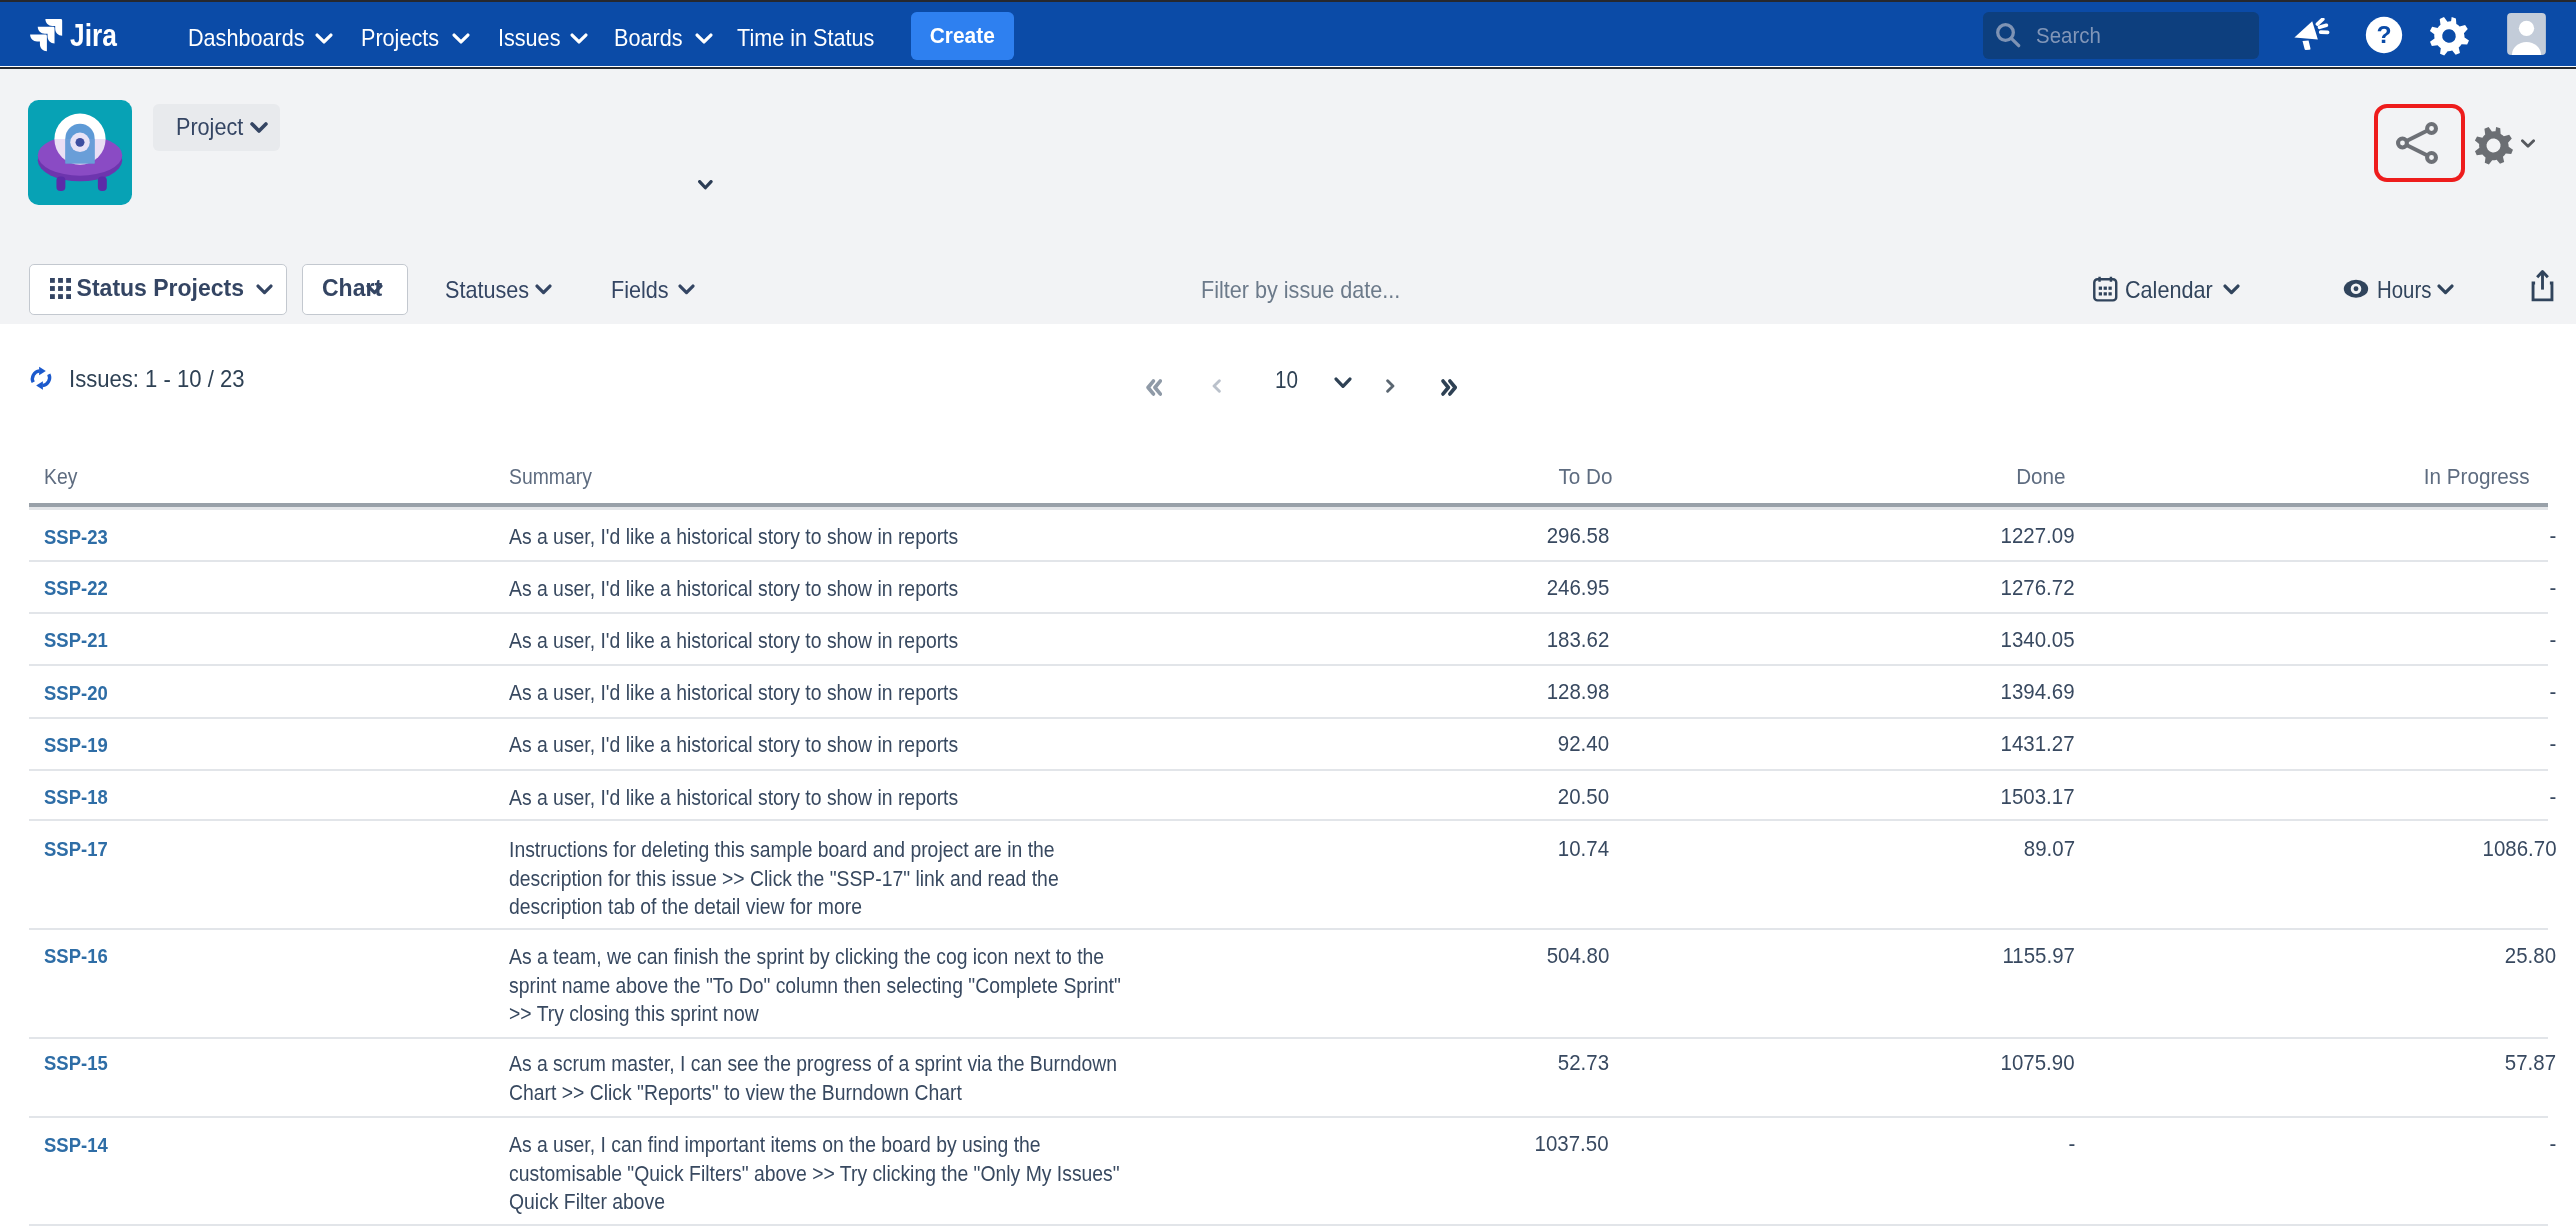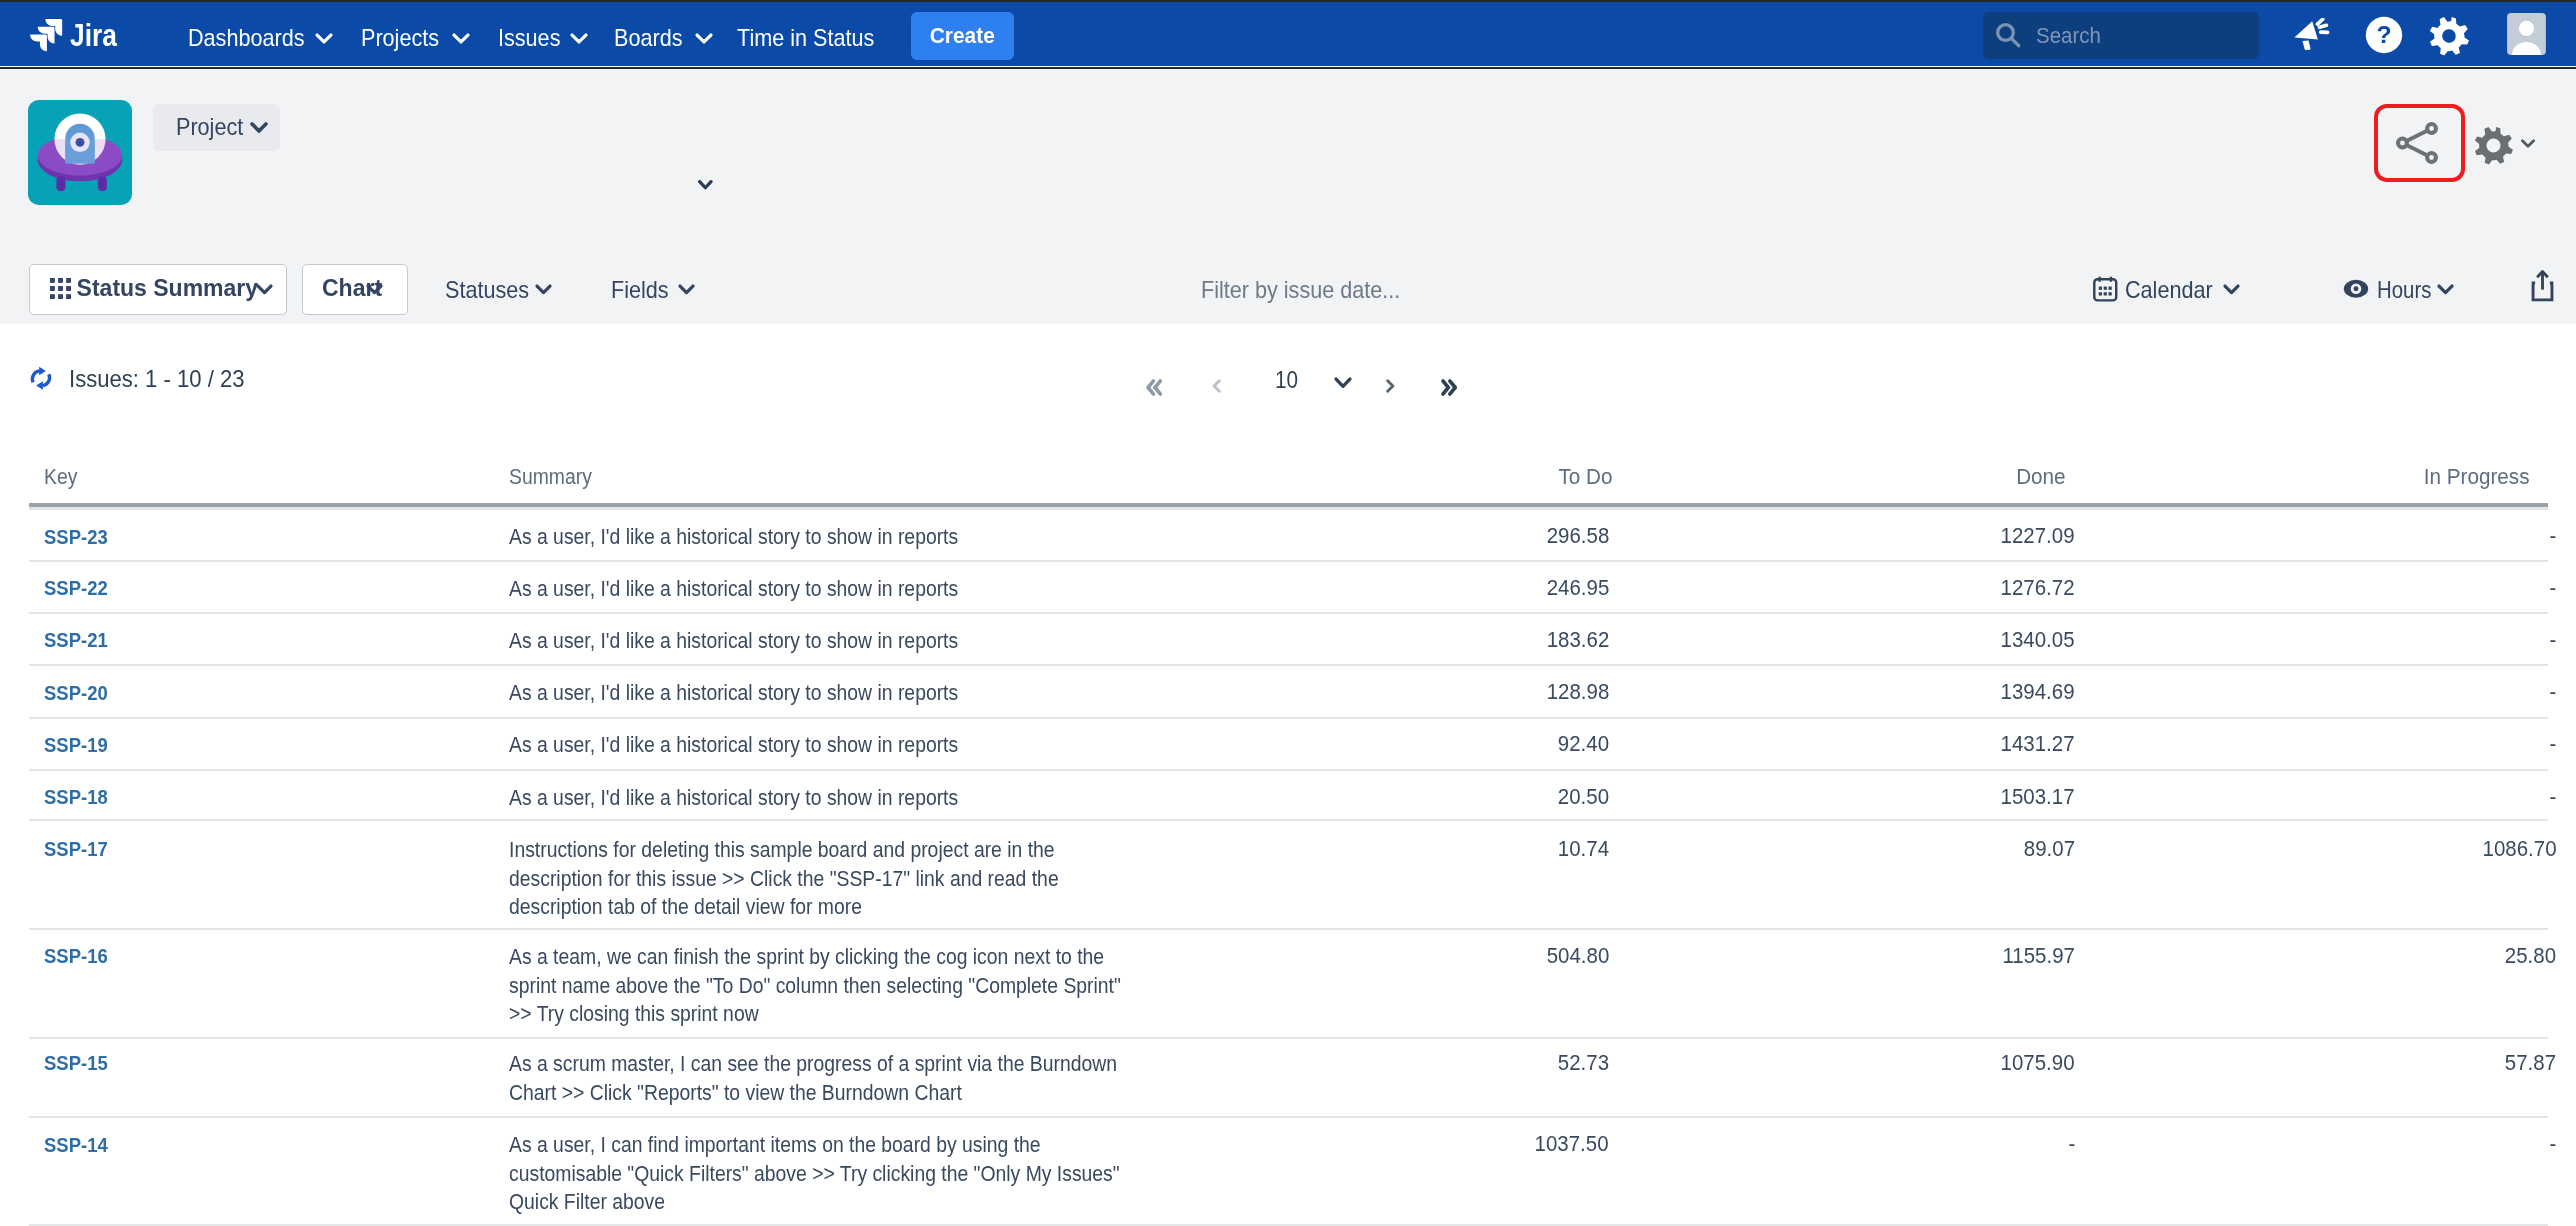--- a/index.html
+++ b/index.html
@@ -137,21 +137,21 @@
     </g>
   </svg>
 
   <svg class="abs" style="left:2474px; top:126px;" width="39" height="39" viewBox="0 0 100 100">
     <path fill="#6b6e73" d="M50 2 L61 4 L64 18 A33 33 0 0 1 73 23 L86 17 L94 26 L86 38 A33 33 0 0 1 89 48 L101 54 L98 65 L84 66 A33 33 0 0 1 78 75 L83 88 L73 94 L63 85 A33 33 0 0 1 52 88 L45 100 L34 97 L34 83 A33 33 0 0 1 25 77 L11 81 L5 71 L15 61 A33 33 0 0 1 13 51 L1 44 L5 33 L19 34 A33 33 0 0 1 25 25 L21 11 L31 5 L41 15 A33 33 0 0 1 50 13 Z M50 32 A18 18 0 1 0 50 68 A18 18 0 1 0 50 32 Z" transform="rotate(8 50 50)"></path>
   </svg>
   <svg class="abs" style="left:2521px; top:139px;" width="14" height="9.8" viewBox="0 0 20 13">
       <path d="M2 2 L10 10 L18 2" fill="none" stroke="#56595e" stroke-width="4" stroke-linecap="round" stroke-linejoin="round"></path>
     </svg>
 
-  <div class="abs toolbtn" style="left:28.6px; width:258px; padding-left:47px; font-size:23px;">Status Summary</div>
+  <div class="abs toolbtn" style="left:28.6px; width:258px; padding-left:47px; font-size:23px;">Status Projects</div>
   <svg class="abs" style="left:50px; top:278px;" width="21" height="21" viewBox="0 0 26 26">
     <g fill="#344563">
       <rect x="0" y="0" width="6" height="6"></rect>
         <rect x="10" y="0" width="6" height="6"></rect>
         <rect x="20" y="0" width="6" height="6"></rect>
       <rect x="0" y="10" width="6" height="6"></rect>
         <rect x="10" y="10" width="6" height="6"></rect>
         <rect x="20" y="10" width="6" height="6"></rect>
       <rect x="0" y="20" width="6" height="6"></rect>
         <rect x="10" y="20" width="6" height="6"></rect>

